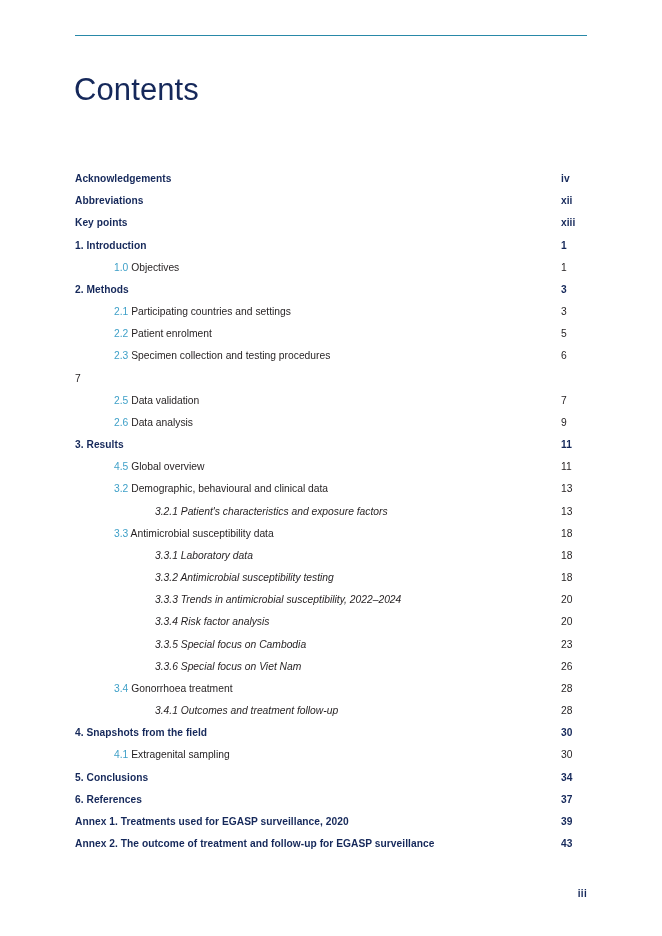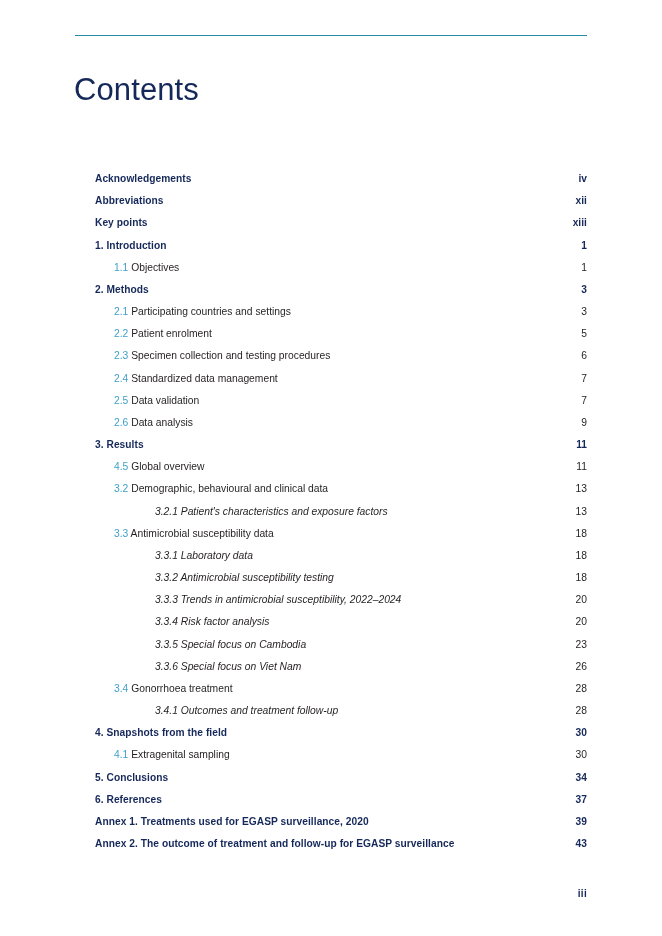--- a/index.html
+++ b/index.html
@@ -44,32 +44,32 @@
     align-items: baseline;
     height: 22.18px;
     white-space: nowrap;
   }
   .toc-label {
     flex: 1 1 auto;
     overflow: hidden;
   }
   .toc-page {
     flex: 0 0 auto;
-    text-align: right;
+    text-align: left;
     min-width: 26px;
   }
   
   .lvl1 .toc-label,
   .lvl1 .toc-page {
     font-size: 10.2px;
     font-weight: bold;
     color: #15285a;
     letter-spacing: 0.05px;
   }
-  .lvl1 .toc-label { padding-left: 0px; margin-left: 20px; }
+  .lvl1 .toc-label { padding-left: 0px; }
   
   .lvl2 .toc-label,
   .lvl2 .toc-page {
     font-size: 10.3px;
     font-weight: normal;
     color: #231f20;
   }
   .lvl2 .toc-label { padding-left: 39px; }
   .num-accent {
     color: #3fa0c8;
@@ -113,41 +113,40 @@
       </div>
       <div class="toc-row lvl1">
         <span class="toc-label">Key points</span>
         <span class="toc-page">xiii</span>
       </div>
       <div class="toc-row lvl1">
         <span class="toc-label">1. Introduction</span>
         <span class="toc-page">1</span>
       </div>
       <div class="toc-row lvl2">
-        <span class="toc-label"><span class="num-accent">1.1</span> Objectives</span>
+        <span class="toc-label"><span class="num-accent">1.0</span> Objectives</span>
         <span class="toc-page">1</span>
       </div>
       <div class="toc-row lvl1">
         <span class="toc-label">2. Methods</span>
         <span class="toc-page">3</span>
       </div>
       <div class="toc-row lvl2">
         <span class="toc-label"><span class="num-accent">2.1</span> Participating countries and settings</span>
         <span class="toc-page">3</span>
       </div>
       <div class="toc-row lvl2">
         <span class="toc-label"><span class="num-accent">2.2</span> Patient enrolment</span>
         <span class="toc-page">5</span>
       </div>
       <div class="toc-row lvl2">
         <span class="toc-label"><span class="num-accent">2.3</span> Specimen collection and testing procedures</span>
         <span class="toc-page">6</span>
       </div>
       <div class="toc-row lvl2">
-        <span class="toc-label"><span class="num-accent">2.4</span> Standardized data management</span>
         <span class="toc-page">7</span>
       </div>
       <div class="toc-row lvl2">
         <span class="toc-label"><span class="num-accent">2.5</span> Data validation</span>
         <span class="toc-page">7</span>
       </div>
       <div class="toc-row lvl2">
         <span class="toc-label"><span class="num-accent">2.6</span> Data analysis</span>
         <span class="toc-page">9</span>
       </div>

